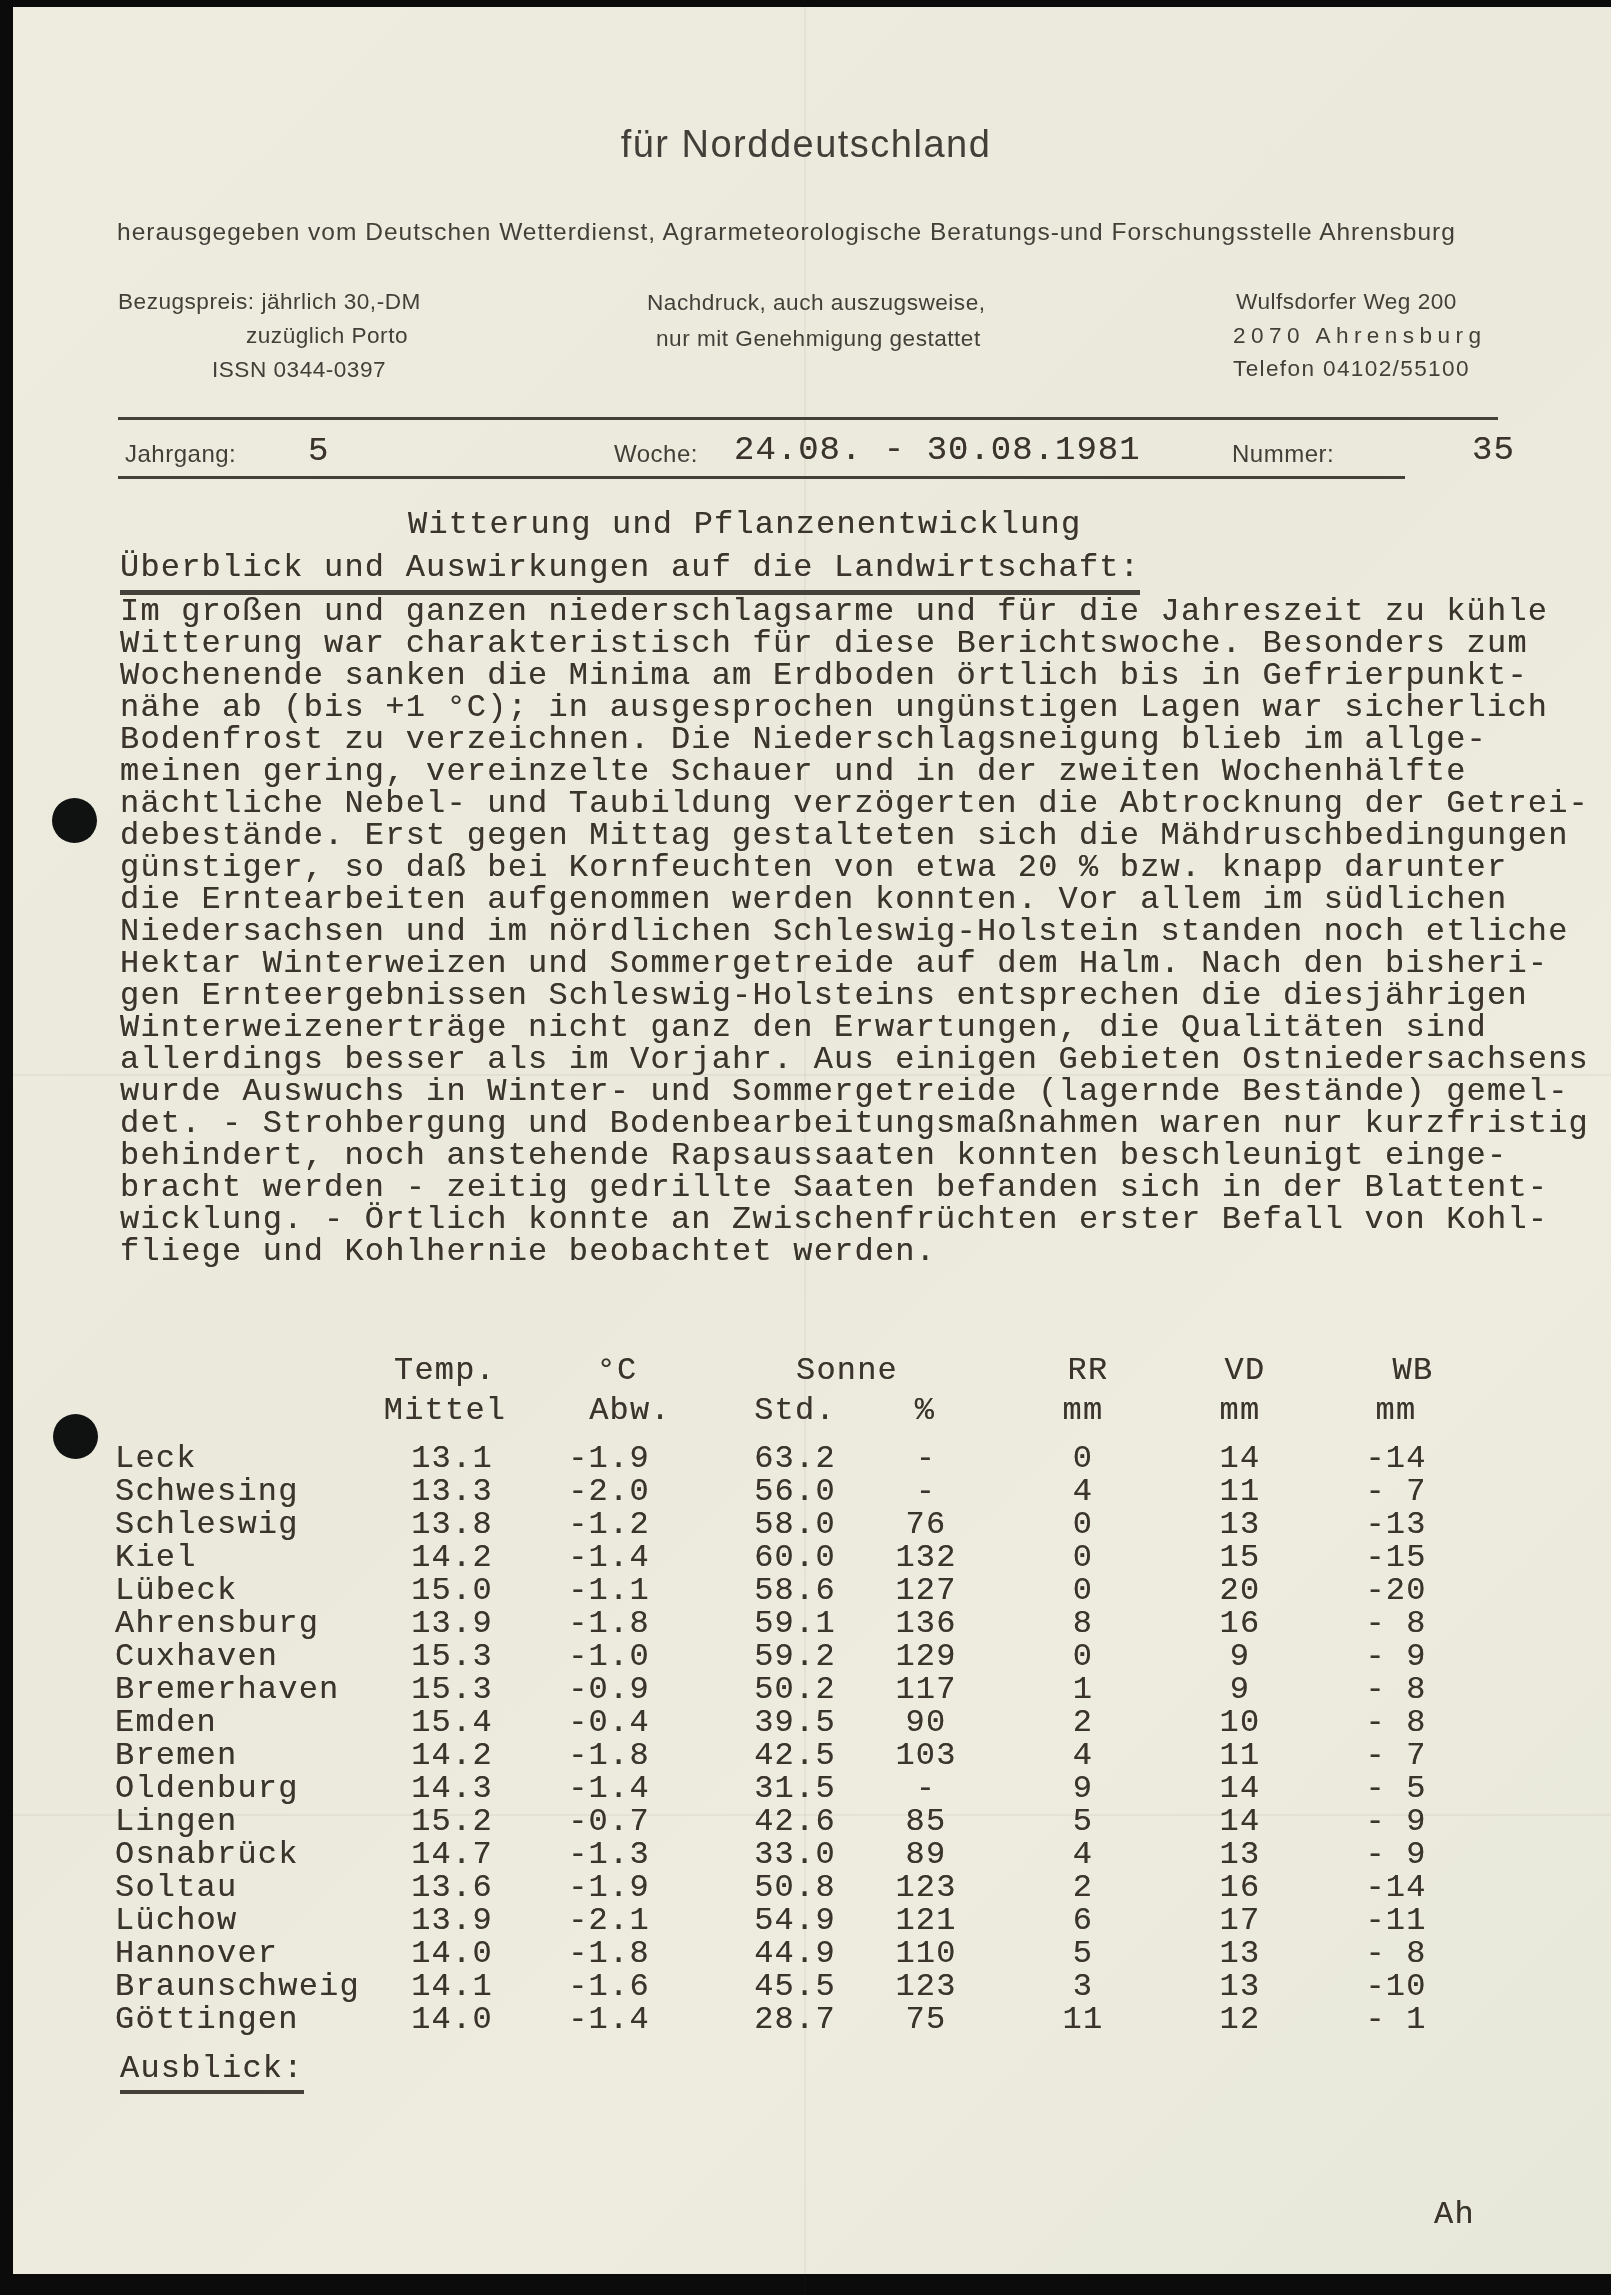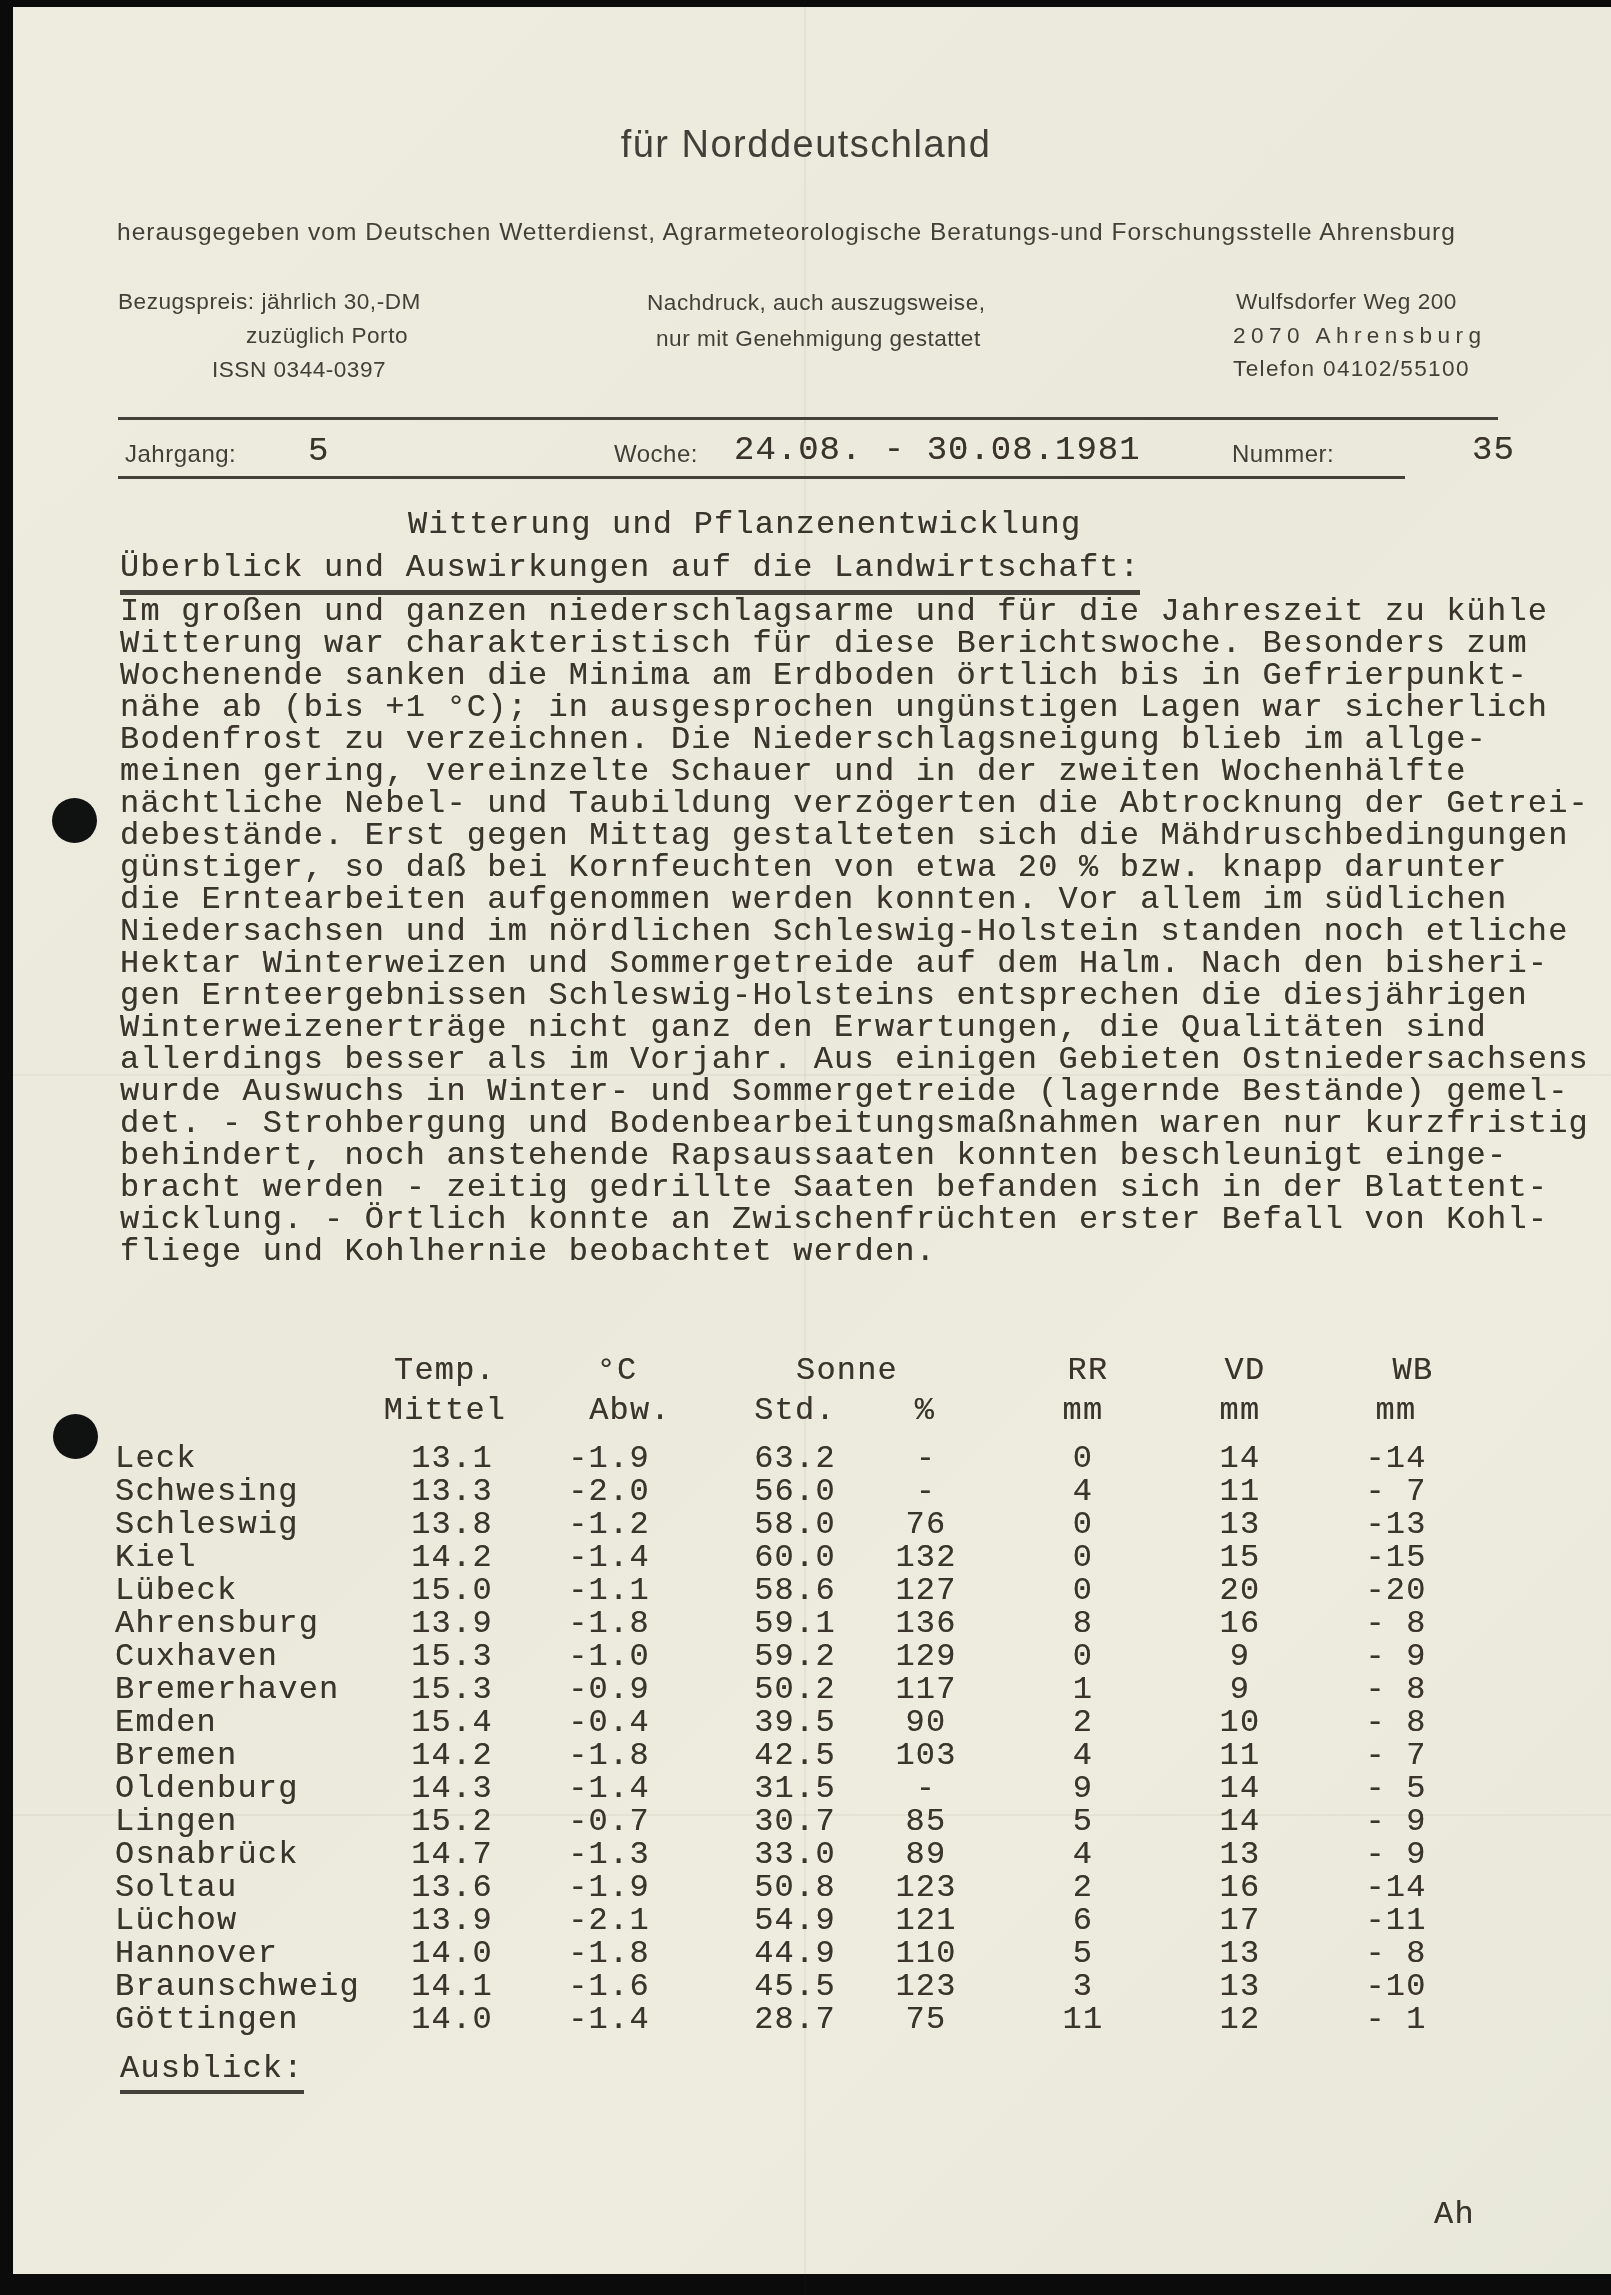--- a/index.html
+++ b/index.html
@@ -230,21 +230,21 @@
           <span class="tcell" style="left: 680px;">31.5</span>
           <span class="tcell" style="left: 811px;">-</span>
           <span class="tcell" style="left: 968px;">9</span>
           <span class="tcell" style="left: 1125px;">14</span>
           <span class="tcell" style="left: 1281px;">- 5</span>
         </div>
         <div class="trow">
           <span class="tcell city">Lingen</span>
           <span class="tcell" style="left: 337px;">15.2</span>
           <span class="tcell" style="left: 494px;">-0.7</span>
-          <span class="tcell" style="left: 680px;">30.7</span>
+          <span class="tcell" style="left: 680px;">42.6</span>
           <span class="tcell" style="left: 811px;">85</span>
           <span class="tcell" style="left: 968px;">5</span>
           <span class="tcell" style="left: 1125px;">14</span>
           <span class="tcell" style="left: 1281px;">- 9</span>
         </div>
         <div class="trow">
           <span class="tcell city">Osnabrück</span>
           <span class="tcell" style="left: 337px;">14.7</span>
           <span class="tcell" style="left: 494px;">-1.3</span>
           <span class="tcell" style="left: 680px;">33.0</span>

